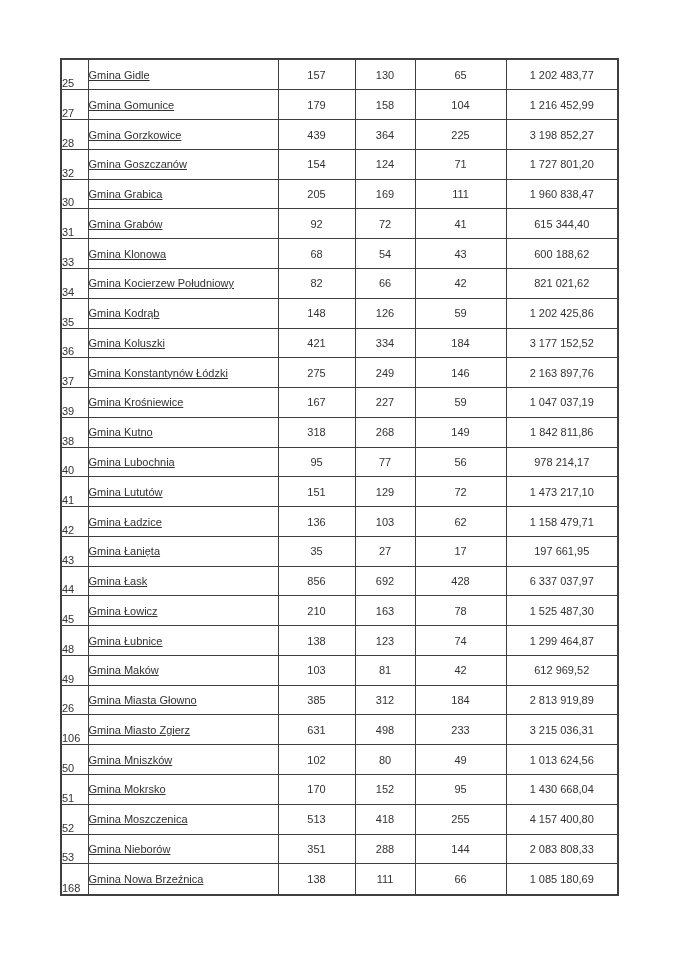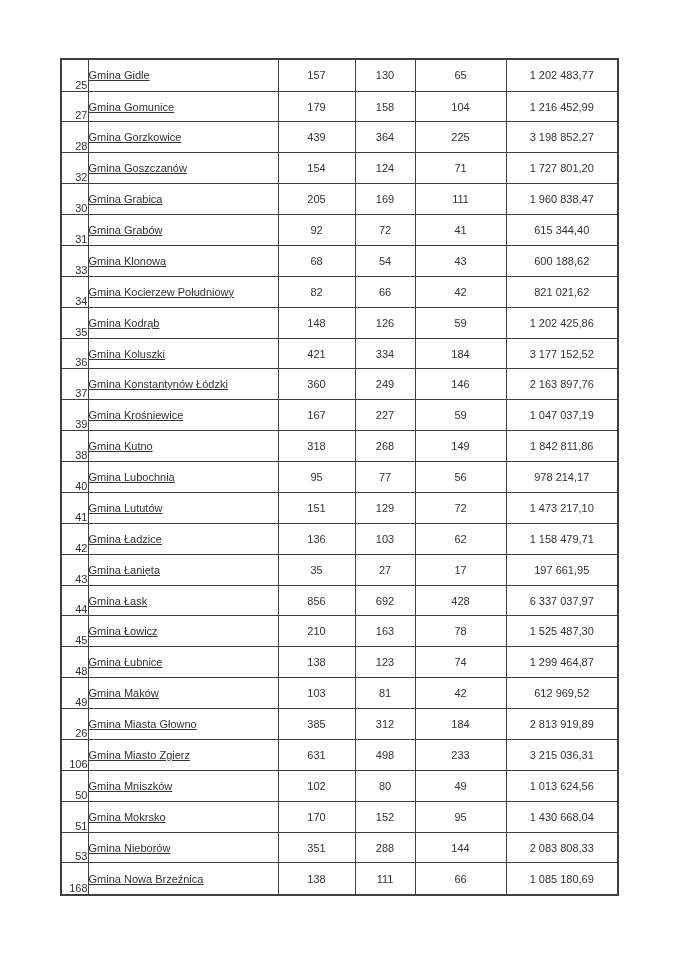--- a/index.html
+++ b/index.html
@@ -30,21 +30,21 @@
     border-right: 1px solid #3f3f3f;
     border-top: 1.5px solid #3f3f3f;
     border-bottom: 1.5px solid #3f3f3f;
     font-size: 11px;
     color: #333333;
     padding: 0;
     overflow: hidden;
     white-space: nowrap;
   }
   td.c-lp {
-    text-align: right;
+    text-align: left;
     vertical-align: bottom;
     padding-bottom: 3px;
   }
   td.c-name {
     text-align: left;
     vertical-align: middle;
     padding-left: 4px;
     padding-bottom: 5px;
     text-decoration: underline;
   }
@@ -149,21 +149,21 @@
           <td class="c-lp">36</td>
           <td class="c-name">Gmina Koluszki</td>
           <td class="c-num">421</td>
           <td class="c-num">334</td>
           <td class="c-num">184</td>
           <td class="c-amt">3 177 152,52</td>
         </tr>
         <tr>
           <td class="c-lp">37</td>
           <td class="c-name">Gmina Konstantynów Łódzki</td>
-          <td class="c-num">360</td>
+          <td class="c-num">275</td>
           <td class="c-num">249</td>
           <td class="c-num">146</td>
           <td class="c-amt">2 163 897,76</td>
         </tr>
         <tr>
           <td class="c-lp">39</td>
           <td class="c-name">Gmina Krośniewice</td>
           <td class="c-num">167</td>
           <td class="c-num">227</td>
           <td class="c-num">59</td>
@@ -267,20 +267,28 @@
         </tr>
         <tr>
           <td class="c-lp">51</td>
           <td class="c-name">Gmina Mokrsko</td>
           <td class="c-num">170</td>
           <td class="c-num">152</td>
           <td class="c-num">95</td>
           <td class="c-amt">1 430 668,04</td>
         </tr>
         <tr>
+          <td class="c-lp">52</td>
+          <td class="c-name">Gmina Moszczenica</td>
+          <td class="c-num">513</td>
+          <td class="c-num">418</td>
+          <td class="c-num">255</td>
+          <td class="c-amt">4 157 400,80</td>
+        </tr>
+        <tr>
           <td class="c-lp">53</td>
           <td class="c-name">Gmina Nieborów</td>
           <td class="c-num">351</td>
           <td class="c-num">288</td>
           <td class="c-num">144</td>
           <td class="c-amt">2 083 808,33</td>
         </tr>
         <tr>
           <td class="c-lp">168</td>
           <td class="c-name">Gmina Nowa Brzeźnica</td>

